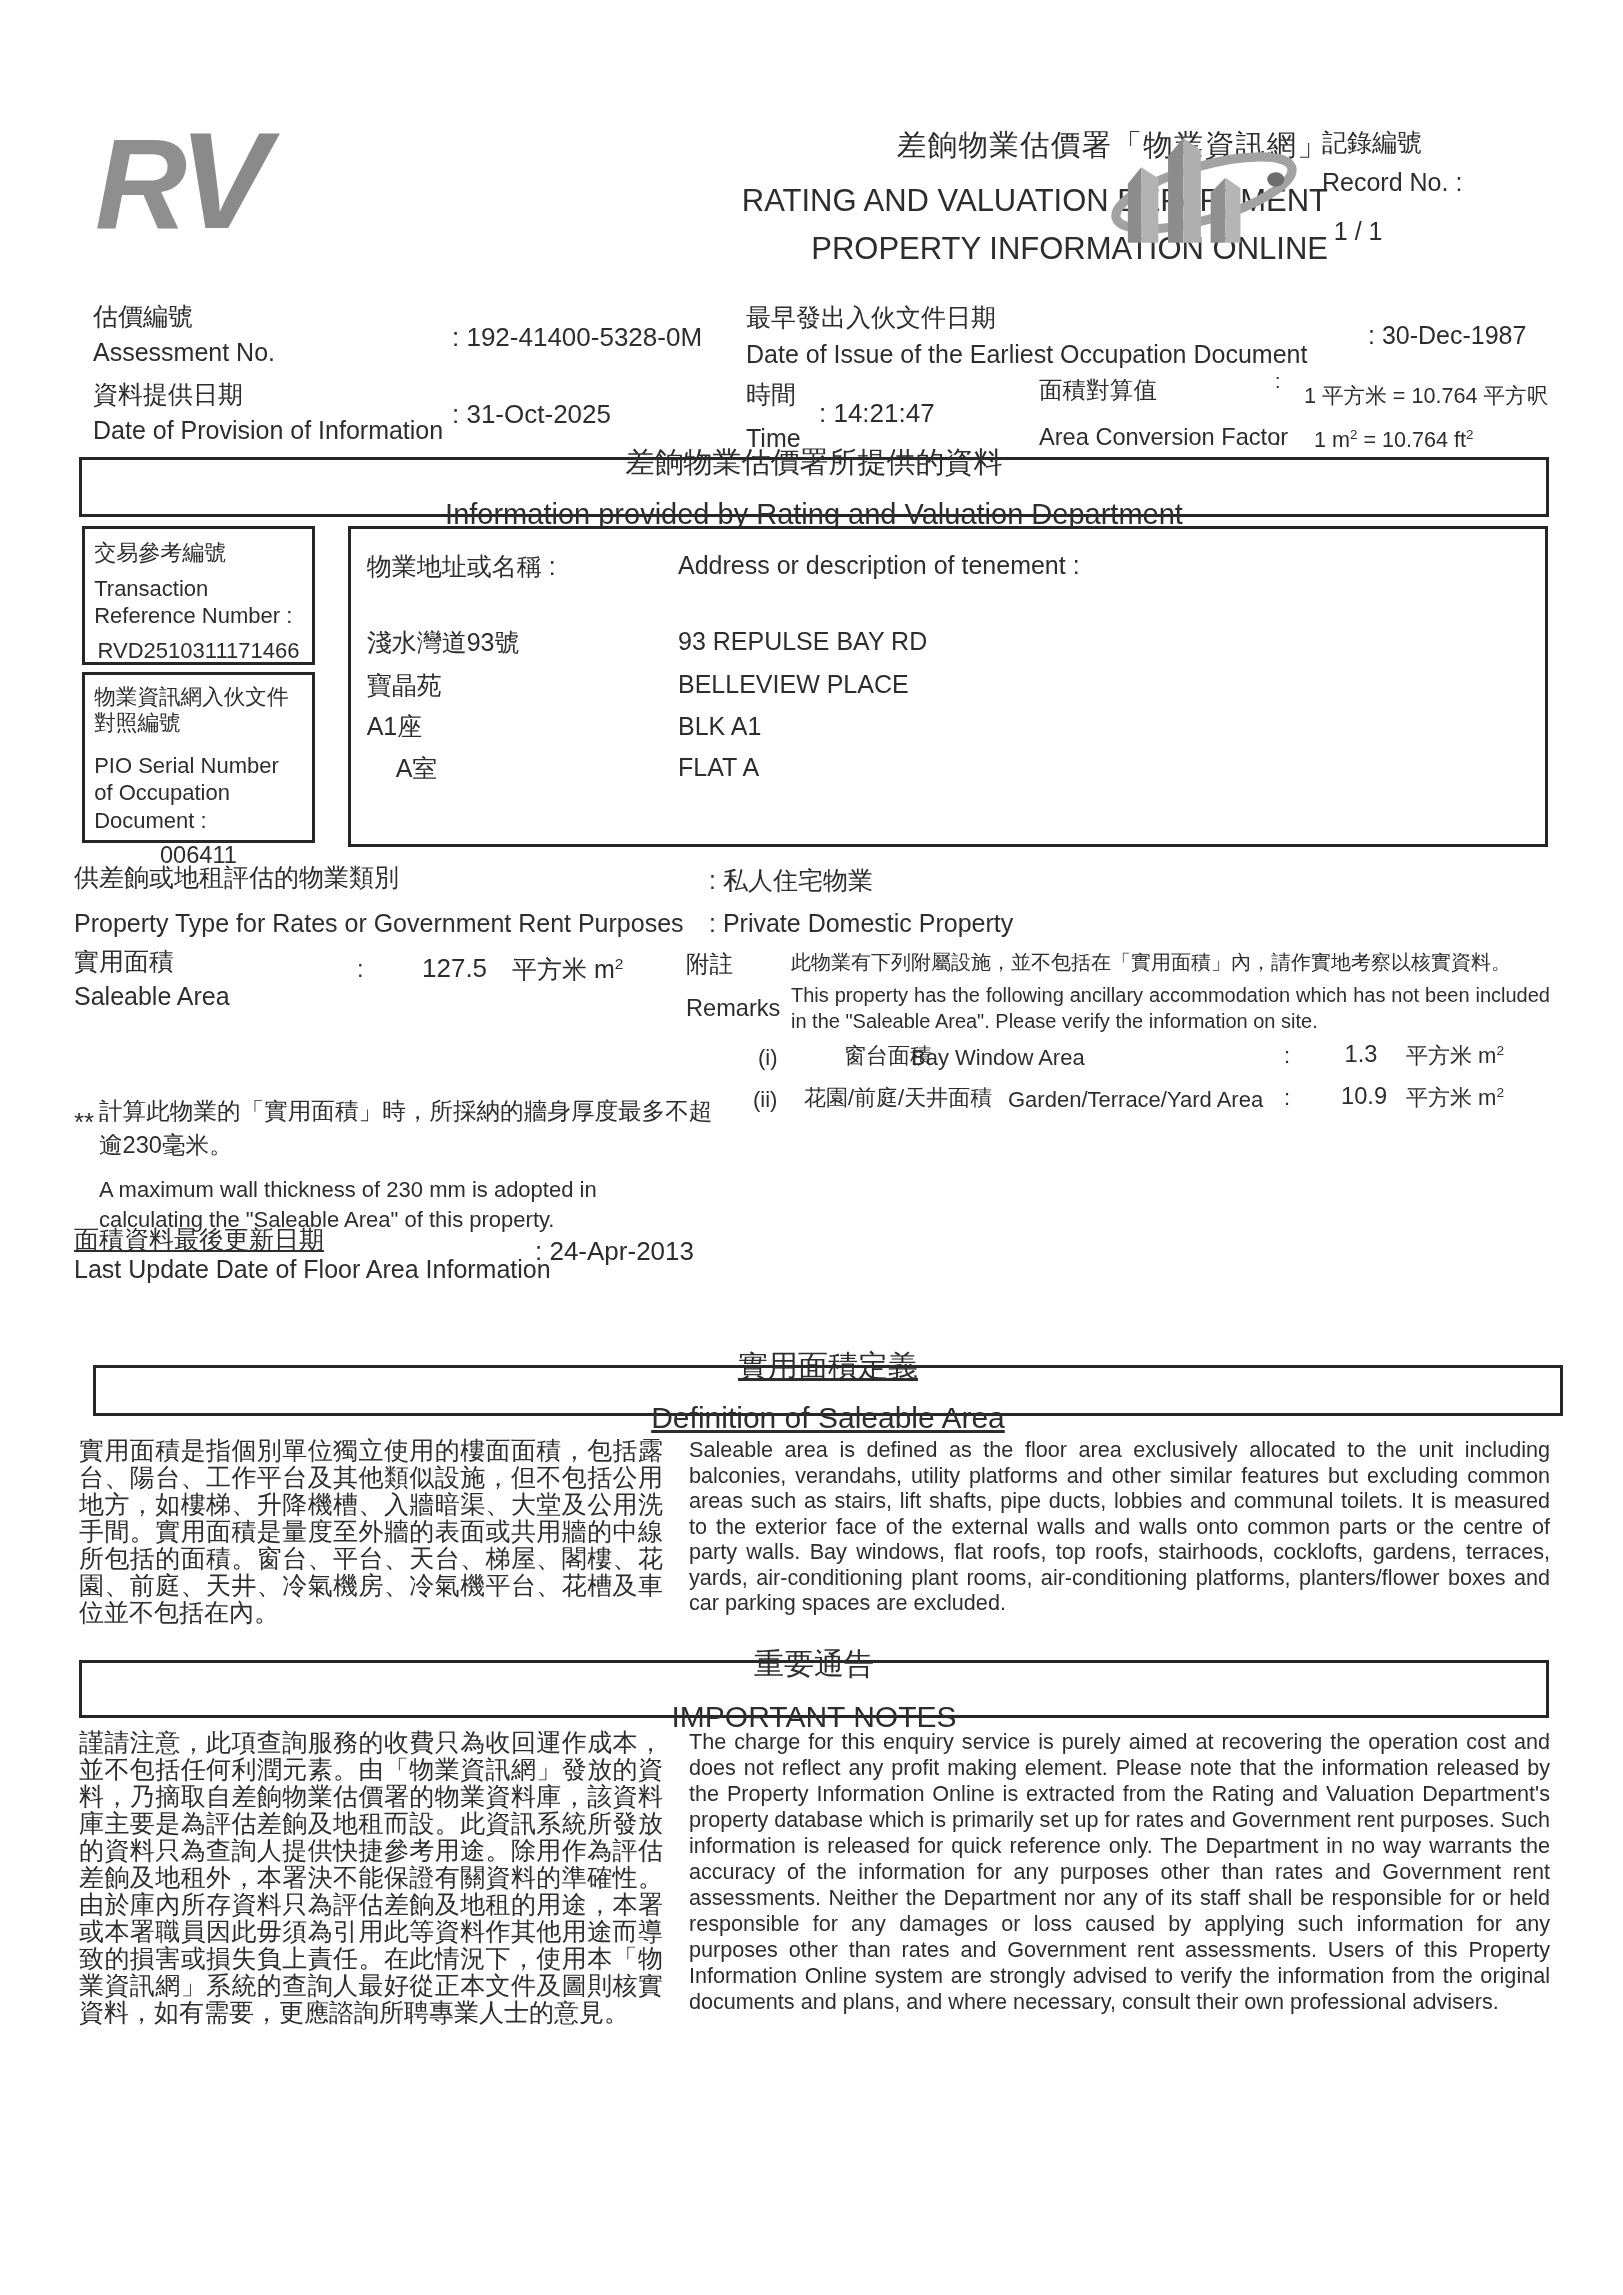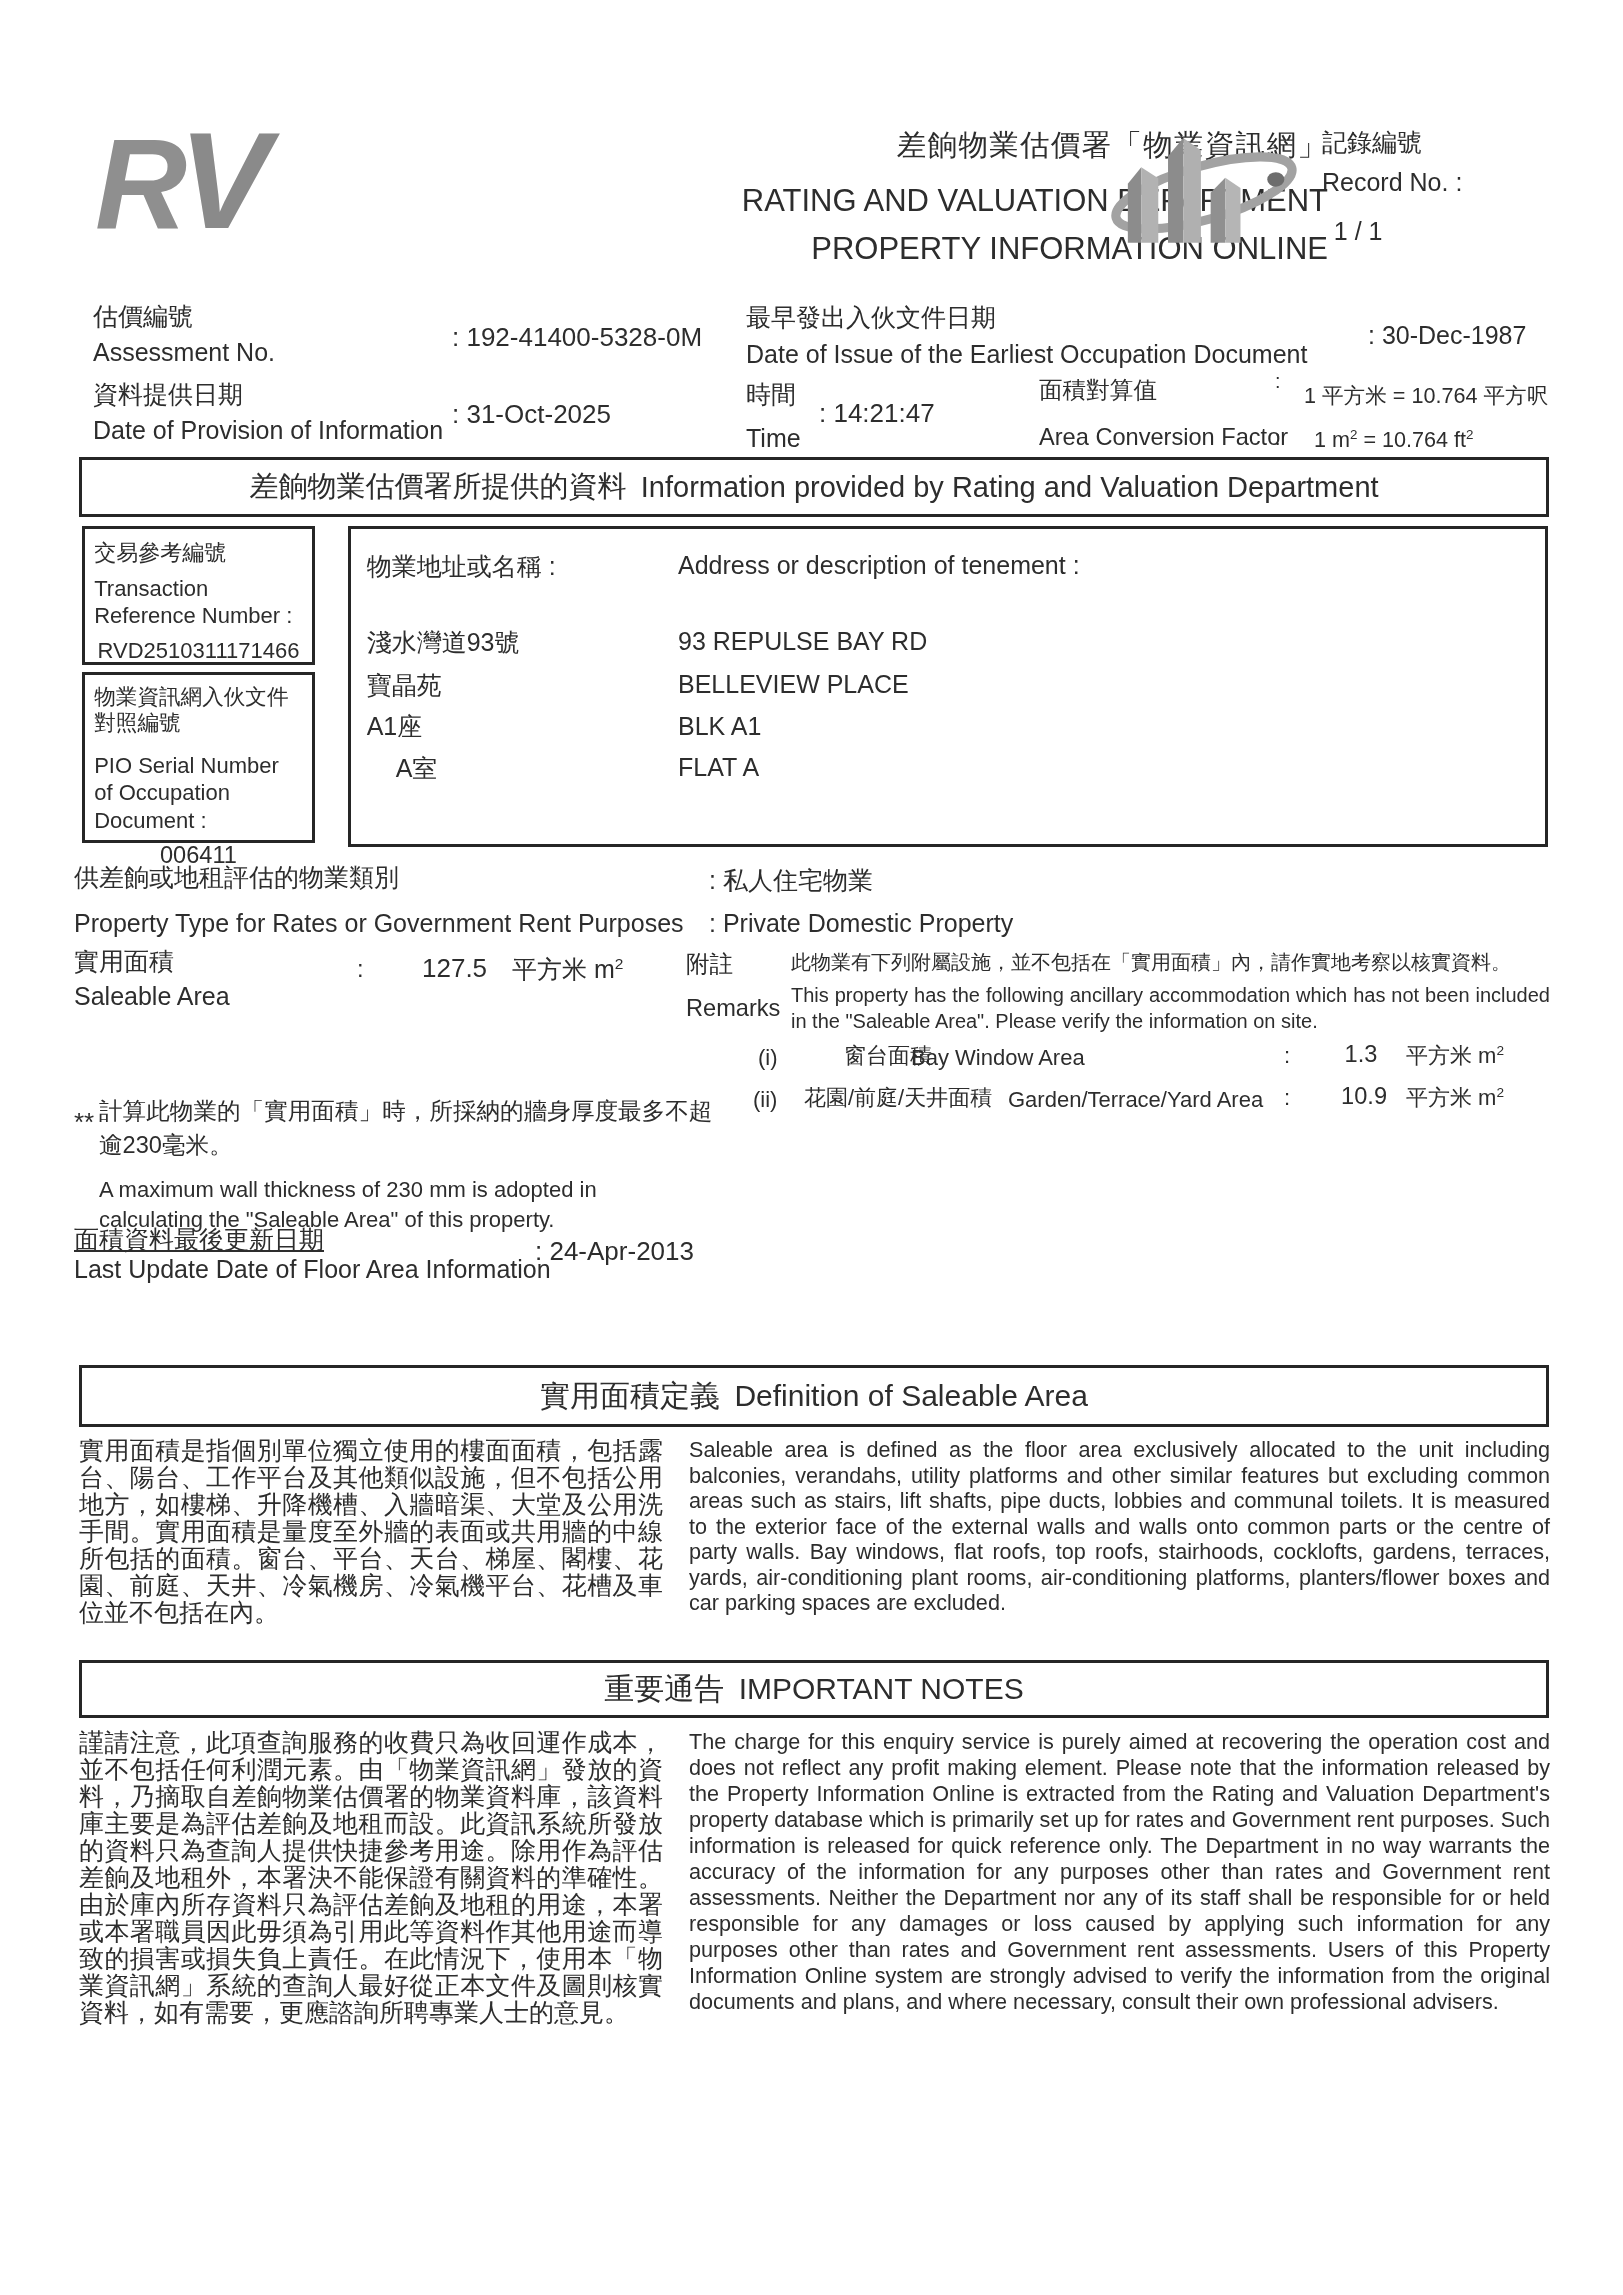--- a/index.html
+++ b/index.html
@@ -4,21 +4,21 @@
 <style>
   html,body{margin:0;padding:0;background:#d9d9d9;}
   .page{
     position:relative;width:1623px;height:2295px;background:#ffffff;
     font-family:"Liberation Sans", sans-serif;color:#2d2d2d;overflow:hidden;
   }
   .abs{position:absolute;}
   .f30{font-size:19.6px}.f31{font-size:20px}.f33{font-size:21.6px}.f34{font-size:22px}
   .f36{font-size:23.6px}.f38{font-size:25px}.f40{font-size:26px}.f44{font-size:29px}.f46{font-size:30px}
   .box{border:3.3px solid #262626;box-sizing:border-box;background:#fff;}
-  .stitle{display:flex;align-items:center;justify-content:center;gap:14.4px;}
+  .stitle{display:flex;align-items:center;justify-content:center;gap:14.4px;flex-direction:column;}
   .just{text-align:justify;text-justify:inter-word;}
   .nowrap{white-space:nowrap;}
   .ctr{text-align:center;}
   sup{font-size:62%;vertical-align:super;line-height:0;}
   .titleblock{text-align:right;line-height:1.0;}
   .titleblock .zh{font-size:29.5px;letter-spacing:1.3px;}
   .titleblock .en{font-size:31px;letter-spacing:0px;}
 </style>
 </head>
 <body>
@@ -142,21 +142,21 @@
   <div class="abs f34 nowrap" style="left:1406px;top:1083px;"><span>平方米 m</span><sup>2</sup></div>
 
   <div class="abs f40" style="left:74px;top:1107px;">**</div>
   <div class="abs f36" style="left:99px;top:1094px;width:622px;line-height:34px;">計算此物業的「實用面積」時，所採納的牆身厚度最多不超逾230毫米。</div>
   <div class="abs f34" style="left:99px;top:1175px;width:511px;line-height:30px;">A maximum wall thickness of 230 mm is adopted in calculating the "Saleable Area" of this property.</div>
 
   <div class="abs f38" style="left:74px;top:1223px;text-decoration:underline;">面積資料最後更新日期</div>
   <div class="abs f38" style="left:74px;top:1255px;">Last Update Date of Floor Area Information</div>
   <div class="abs f40 nowrap" style="left:535px;top:1236px;">: 24-Apr-2013</div>
 
-  <div class="abs box stitle" style="left:79px;top:1365px;width:1470px;height:62px;">
+  <div class="abs box stitle" style="left:93px;top:1365px;width:1470px;height:51px;text-decoration:underline;">
     <span class="f46">實用面積定義</span>
     <span class="f46">Definition of Saleable Area</span>
   </div>
   <div class="abs f38 just" style="left:79px;top:1437px;width:584px;line-height:27px;">實用面積是指個別單位獨立使用的樓面面積，包括露台、陽台、工作平台及其他類似設施，但不包括公用地方，如樓梯、升降機槽、入牆暗渠、大堂及公用洗手間。實用面積是量度至外牆的表面或共用牆的中線所包括的面積。窗台、平台、天台、梯屋、閣樓、花園、前庭、天井、冷氣機房、冷氣機平台、花槽及車位並不包括在內。</div>
   <div class="abs f33 just" style="left:689px;top:1437px;width:861px;line-height:25.5px;">Saleable area is defined as the floor area exclusively allocated to the unit including balconies, verandahs, utility platforms and other similar features but excluding common areas such as stairs, lift shafts, pipe ducts, lobbies and communal toilets.  It is measured to the exterior face of the external walls and walls onto common parts or the centre of party walls.  Bay windows, flat roofs, top roofs, stairhoods, cocklofts, gardens, terraces, yards, air-conditioning plant rooms, air-conditioning platforms, planters/flower boxes and car parking spaces are excluded.</div>
 
   <div class="abs box stitle" style="left:79px;top:1660px;width:1470px;height:58px;">
     <span class="f46">重要通告</span>
     <span class="f46">IMPORTANT NOTES</span>
   </div>

